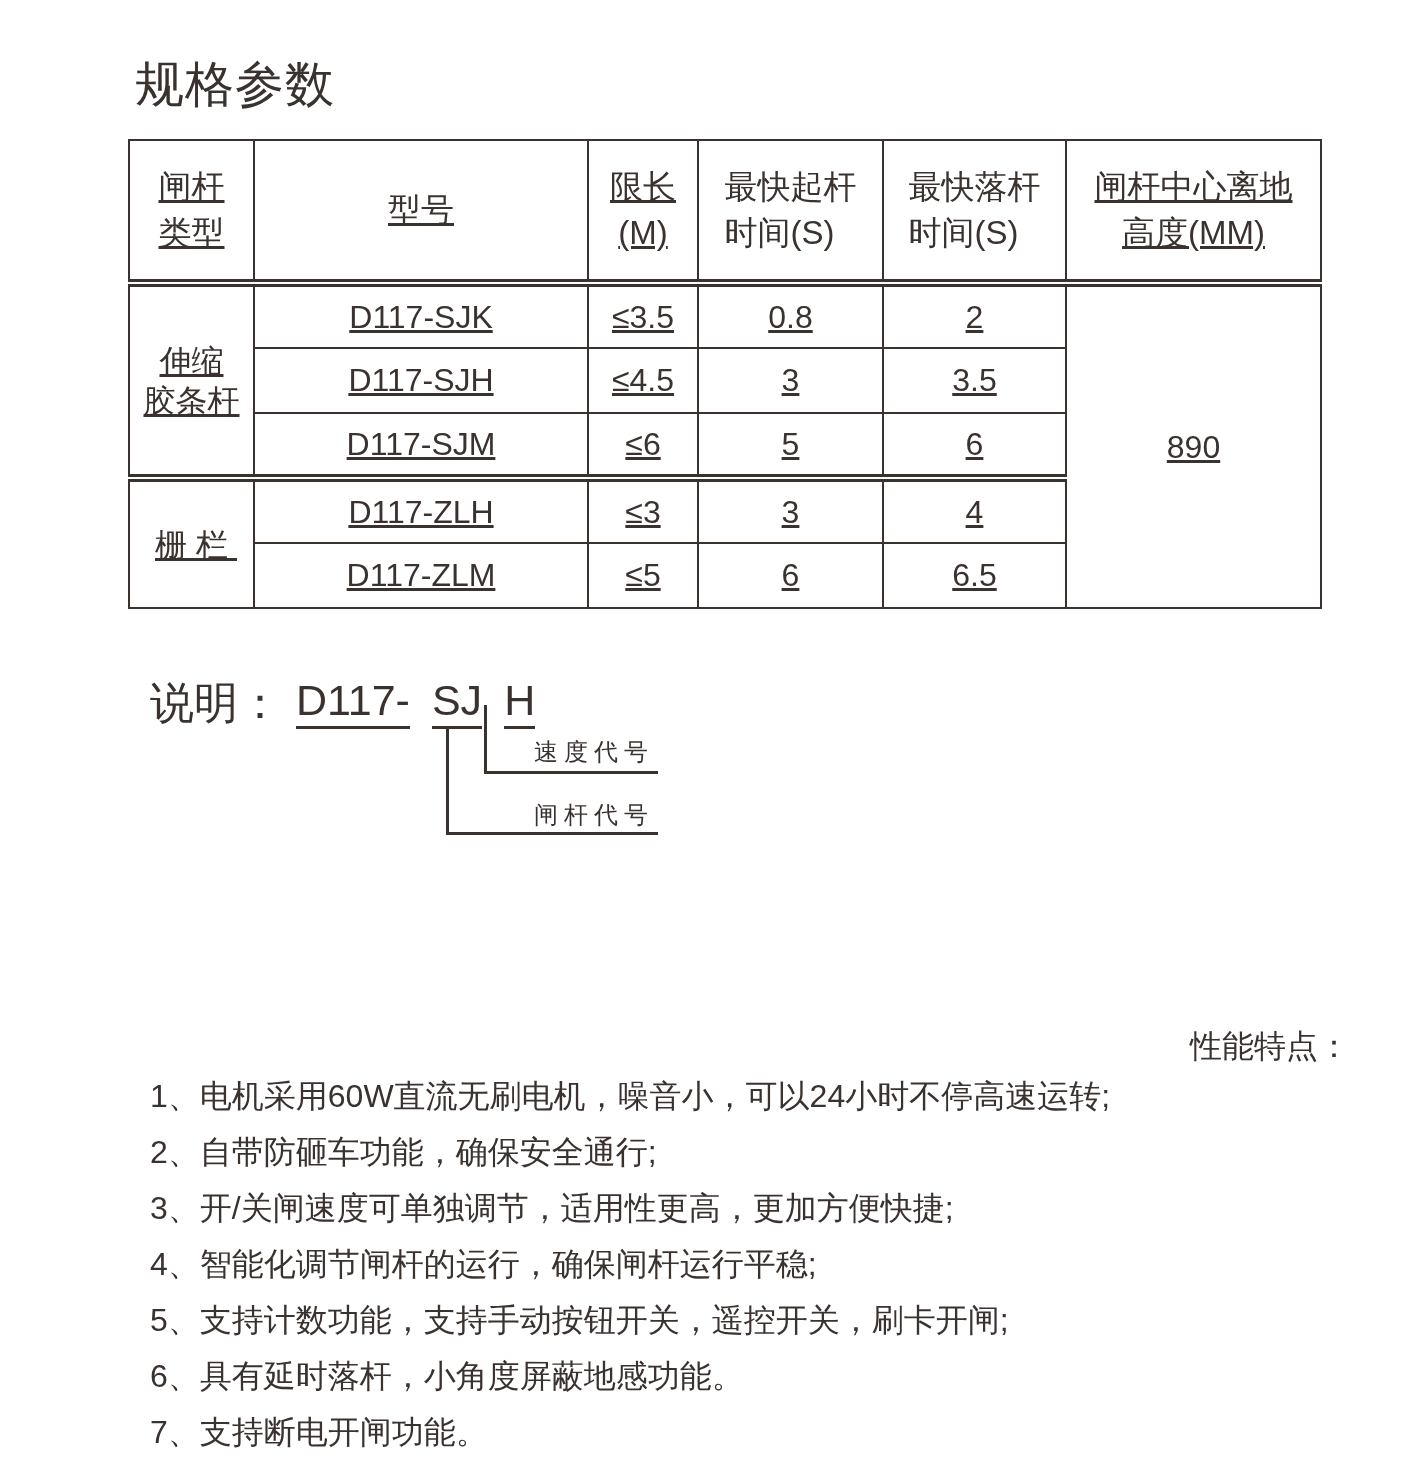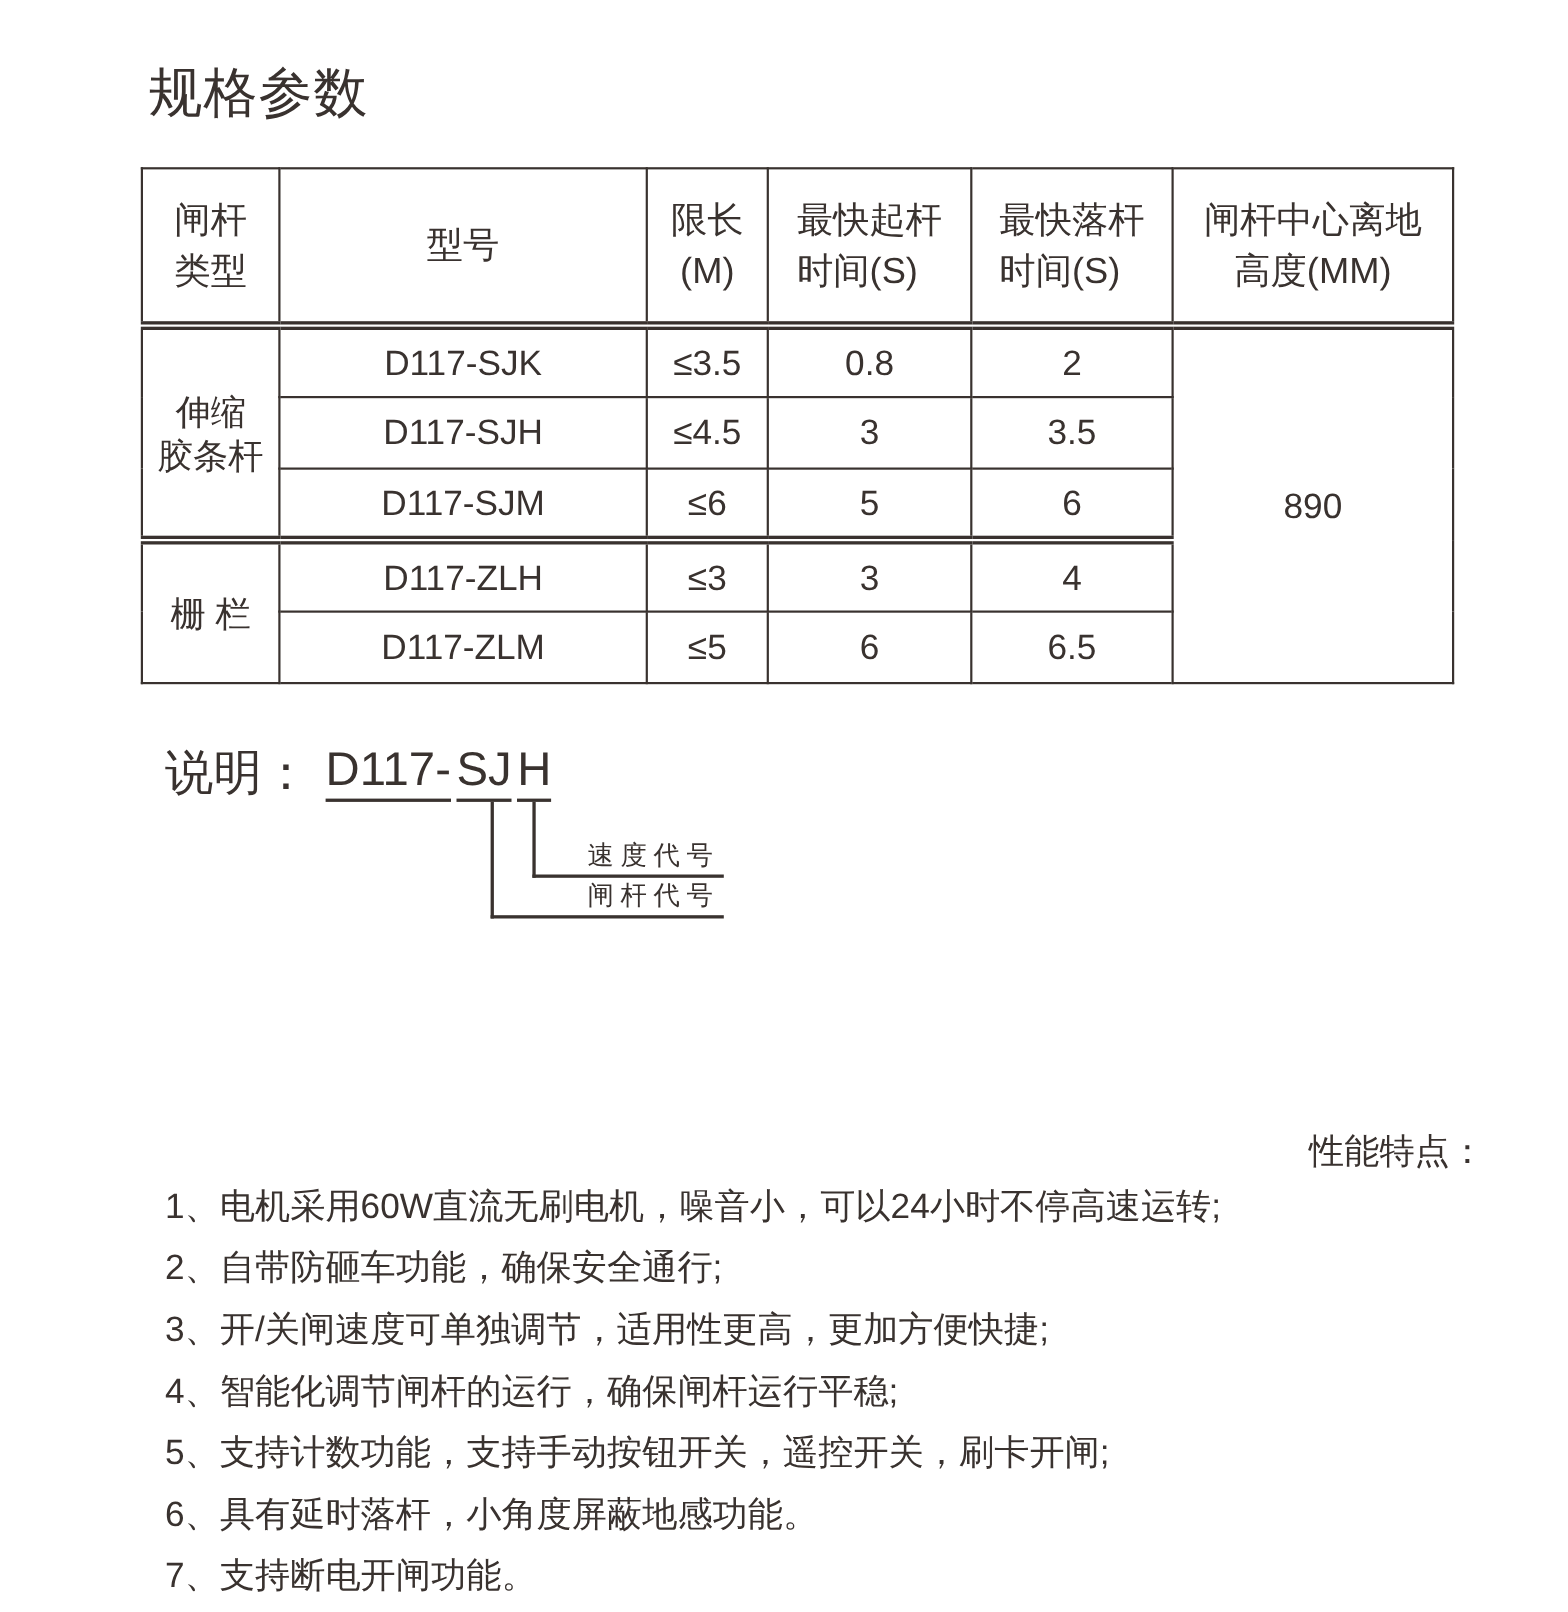--- a/index.html
+++ b/index.html
@@ -24,25 +24,26 @@
     position:absolute;
     left:135px; top:52px;
     font-size:49px;
     font-weight:500;
     letter-spacing:1px;
     color:var(--ink);
   }
   
   table.spec{
     position:absolute;
-    left:128px; top:152px;
+    left:128px; top:139px;
     width:1192px;
     border-collapse:collapse;
     table-layout:fixed;
     color:var(--ink);
+    text-decoration:underline;
   }
   table.spec col.c1{width:125px;}
   table.spec col.c2{width:334px;}
   table.spec col.c3{width:110px;}
   table.spec col.c4{width:185px;}
   table.spec col.c5{width:183px;}
   table.spec col.c6{width:255px;}
   table.spec th, table.spec td{
     border:2px solid var(--line);
     text-align:center;
@@ -90,37 +91,37 @@
     line-height:46px;
     letter-spacing:0;
     white-space:nowrap;
   }
   .legend-model .useg{
     display:inline-block;
     line-height:46px;
     padding-bottom:3px;
     border-bottom:3px solid var(--line);
   }
-  .legend-model .useg + .useg{margin-left:5px;}
+  .legend-model .useg + .useg{margin-left:22px;}
   .callout{
     position:absolute;
     border-left:3px solid var(--line);
     border-bottom:3px solid var(--line);
   }
   .callout .callout-label{
     position:absolute;
     right:4px; bottom:5px;
     font-size:24px;
     letter-spacing:6px;
     line-height:1;
     white-space:nowrap;
   }
   #co-gate {left:358px; top:729px; width:300px; height:146px;}
   #co-bar  {left:446px; top:729px; width:212px; height:106px;}
-  #co-speed{left:484px; top:729px; width:174px; height:69px;}
+  #co-speed{left:484px; top:705px; width:174px; height:69px;font-family:Liberation Mono, monospace;}
   
   .code-note{
     position:absolute;
     left:150px; top:906px;
     width:1150px;
     font-size:32px;
     line-height:44px;
     white-space:nowrap;
   }
   

